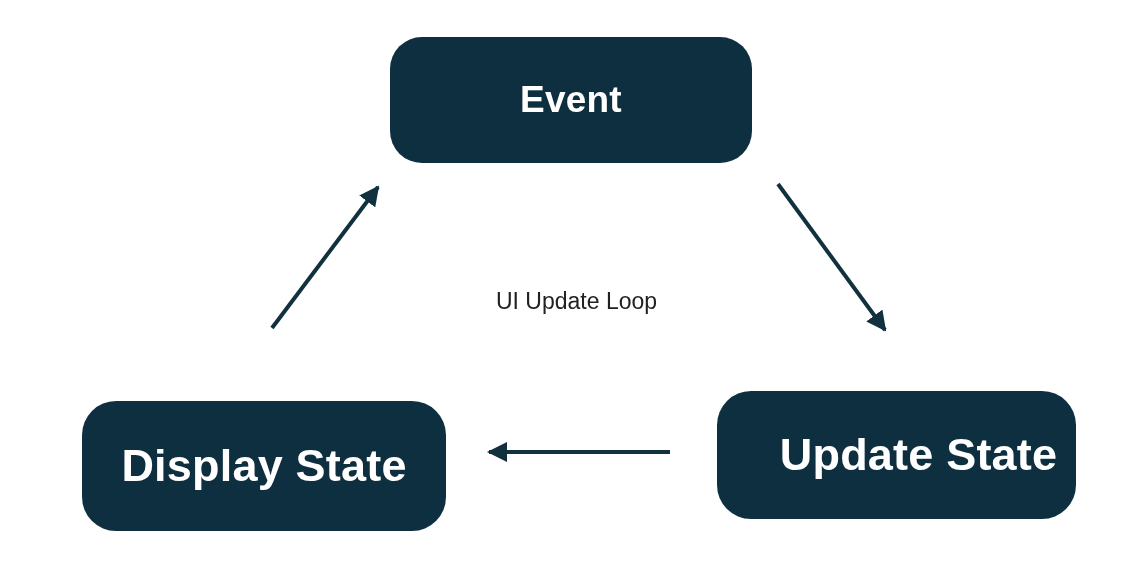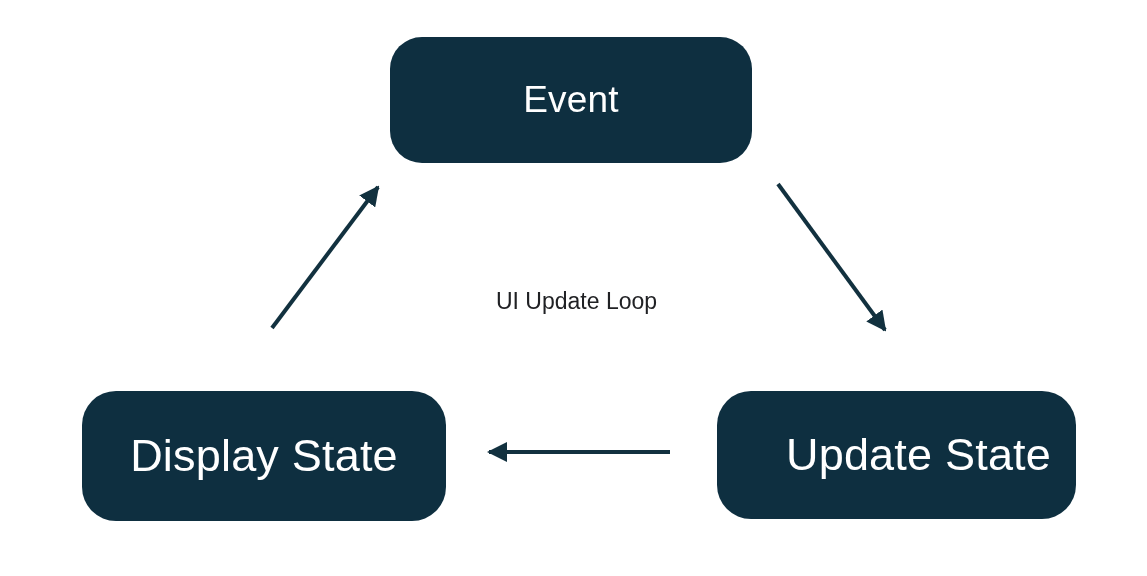--- a/index.html
+++ b/index.html
@@ -16,32 +16,33 @@
     overflow: hidden;
   }
   .node {
     position: absolute;
     background: #0e2f40;
     color: #ffffff;
     display: flex;
     align-items: center;
     justify-content: center;
     box-sizing: border-box;
+    font-weight: bold;
   }
   .node-event {
     left: 390px;
     top: 37px;
     width: 362px;
     height: 126px;
     border-radius: 32px;
     font-size: 37px;
   }
   .node-display-state {
     left: 82px;
-    top: 391px;
+    top: 401px;
     width: 364px;
     height: 130px;
     border-radius: 34px;
     font-size: 45px;
   }
   .node-update-state {
     left: 717px;
     top: 391px;
     width: 359px;
     height: 128px;

